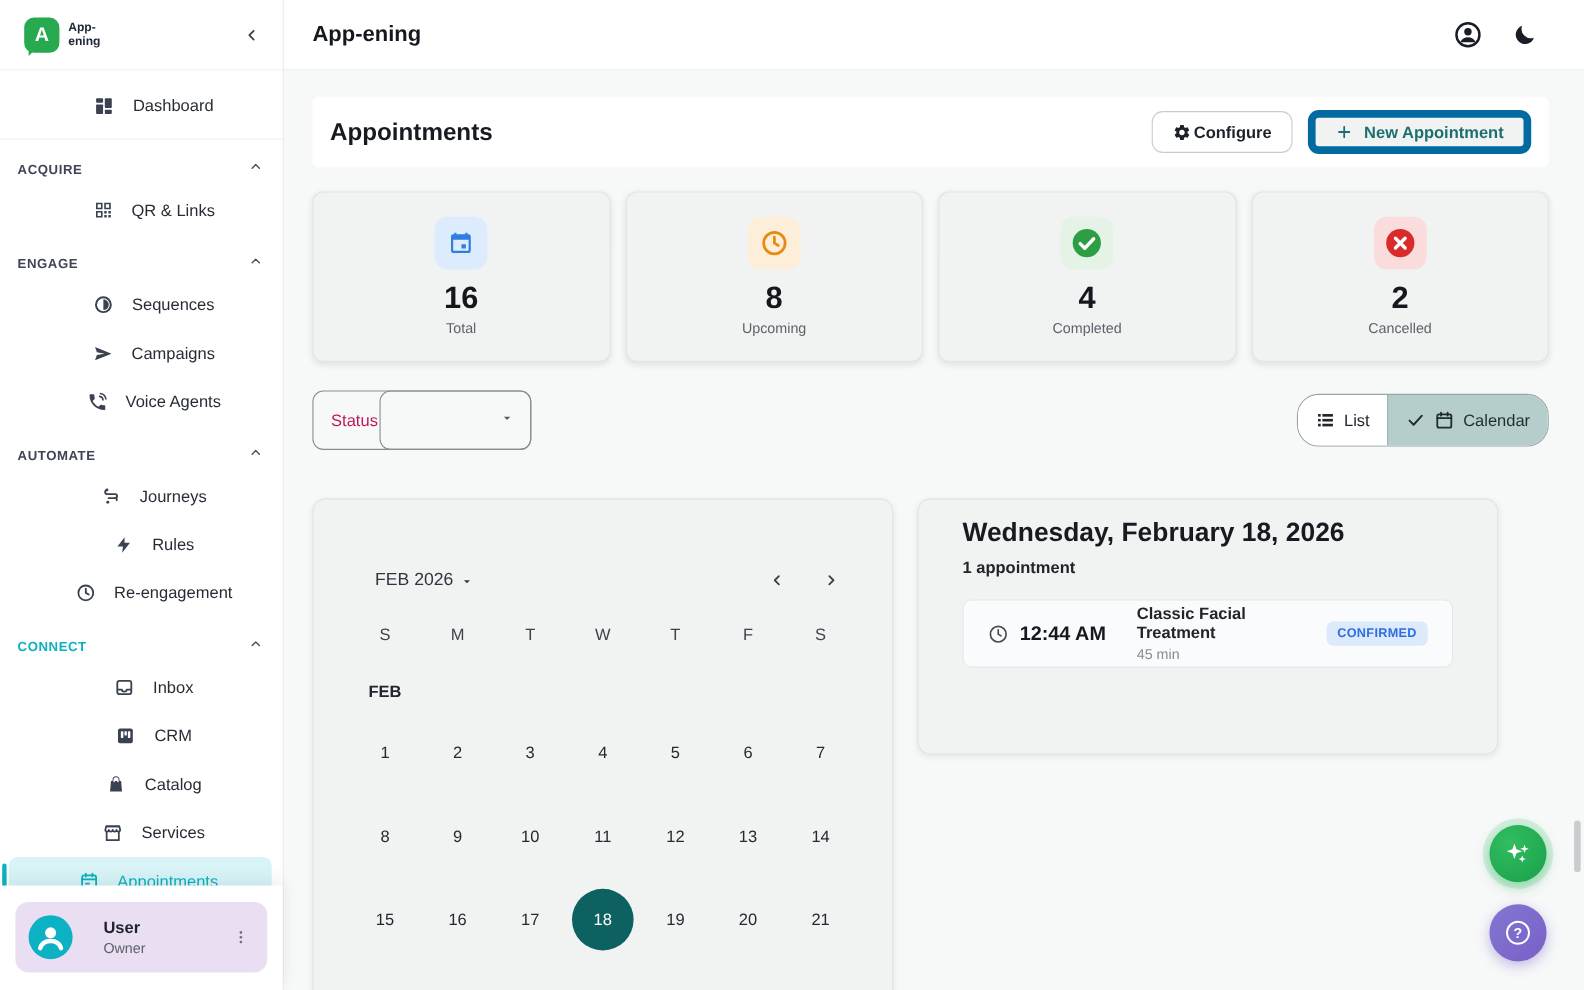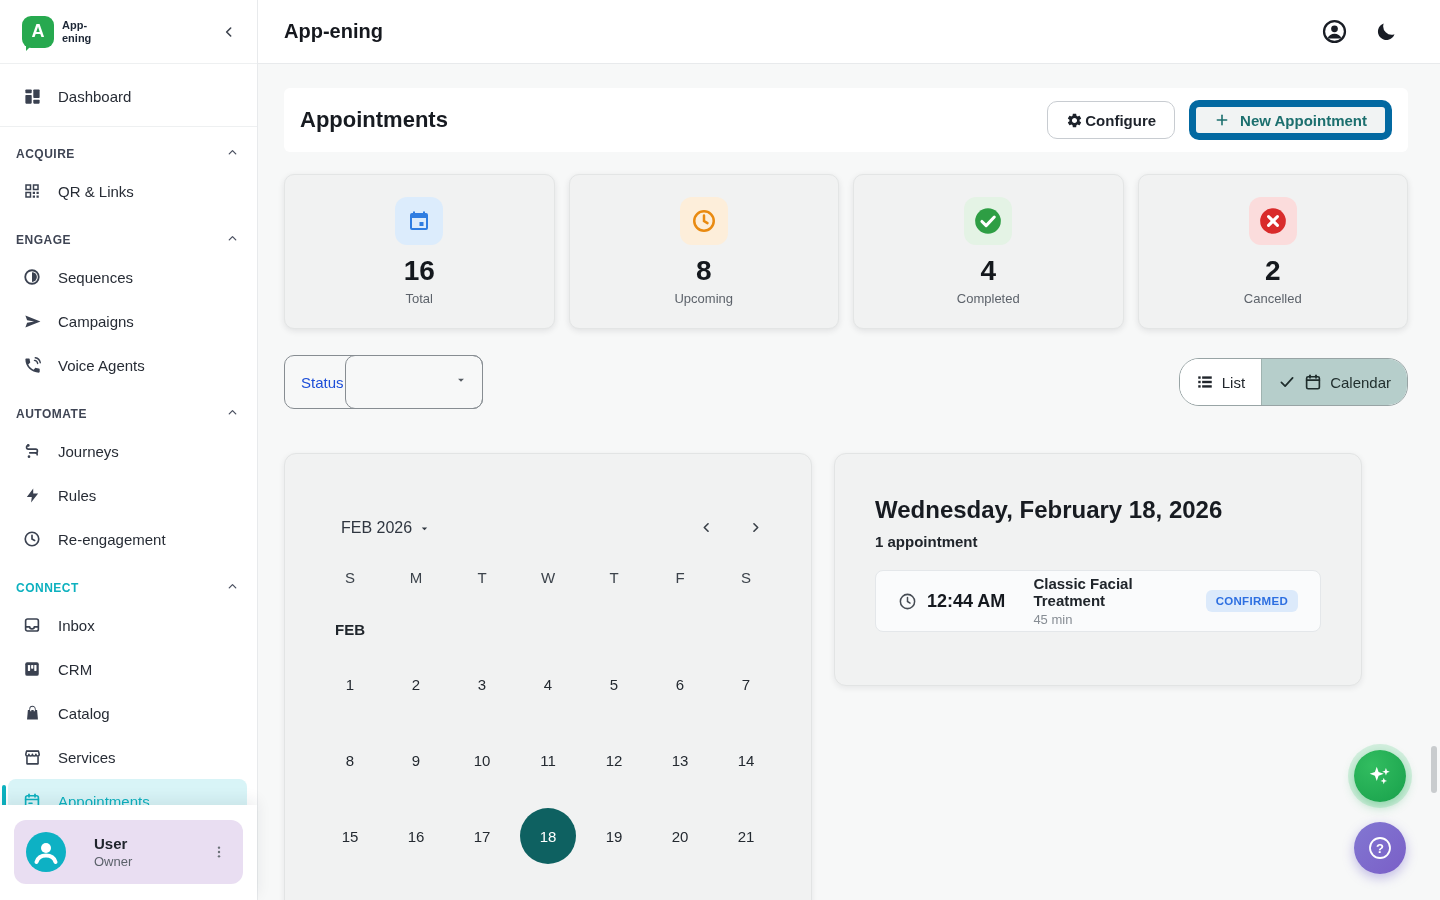--- a/index.html
+++ b/index.html
@@ -9,21 +9,21 @@
 
   
   .sidebar { width:258px; height:900px; background:#ffffff; border-right:1px solid #e8eaec; position:relative; flex:0 0 258px; }
   .side-header { height:64px; display:flex; align-items:center; justify-content:space-between; padding:0 16px 0 22px; border-bottom:1px solid #eef0f1; }
   .brand { display:flex; align-items:center; gap:8px; }
   .logo-badge { width:32px; height:32px; border-radius:9px; background:#27a94f; color:#fff; display:flex; align-items:center; justify-content:center; font-weight:bold; font-size:18px; position:relative; }
   .logo-badge:after { content:""; position:absolute; left:4px; bottom:-3px; border:5px solid transparent; border-top-color:#27a94f; border-left-color:#27a94f; }
   .brand-name { font-size:11px; font-weight:bold; color:#1d2736; line-height:1.15; }
   .collapse-btn { background:none; border:none; cursor:pointer; color:#3c424d; display:flex; padding:4px; }
   .side-nav { padding-top:10px; }
-  .nav-item { height:44px; display:flex; align-items:center; gap:16px; padding-left:22px; font-size:15px; color:#272c35; cursor:pointer; }
+  .nav-item { height:44px; display:flex; align-items:center; gap:16px; padding-left:22px; font-size:15px; color:#272c35; cursor:pointer;justify-content:center; }
   .nav-item .ic { width:20px; height:20px; color:#3a4150; flex:0 0 20px; display:flex; align-items:center; justify-content:center; }
   .nav-divider { border-top:1px solid #eef0f1; margin:8px 0 0 0; }
   .section-head { height:42px; display:flex; align-items:center; justify-content:space-between; padding:12px 18px 0 16px; cursor:pointer; }
   .section-title { font-size:12px; font-weight:bold; letter-spacing:.5px; color:#3f4554; }
   .section-head .chev { color:#4a5060; }
   .section-head.accent .section-title { color:#0db1bf; }
   .nav-item.active { margin:0 10px 0 8px; padding-left:14px; background:#d8f4f7; border-radius:8px; color:#0db1bf; position:relative; }
   .nav-item.active .ic { color:#0db1bf; }
   .nav-item.active:before { content:""; position:absolute; left:-6px; top:6px; bottom:6px; width:4px; border-radius:3px; background:#0db1bf; }
   .side-footer { position:absolute; left:0; right:0; bottom:0; background:#fff; padding:15px 14px 16px 14px; box-shadow:0 -5px 14px rgba(30,35,45,.08); }
@@ -54,21 +54,21 @@
   .stat-icon.blue { background:#dcecfc; color:#2f7de1; }
   .stat-icon.orange { background:#fdeeda; color:#e98a10; }
   .stat-icon.green { background:#e4f3e5; }
   .stat-icon.red { background:#fbdcdc; }
   .stat-value { font-size:28px; font-weight:600; color:#14181d; margin-top:10px; }
   .stat-label { font-size:13px; color:#5d636b; margin-top:4px; }
 
   .filter-row { margin-top:26px; display:flex; align-items:center; justify-content:space-between; }
   .status-select { position:relative; width:199px; height:54px; border:1px solid #878d92; border-radius:10px; display:flex; align-items:center; padding:0 14px 0 16px; cursor:pointer; background:transparent; }
   .status-select .notch { position:absolute; left:60px; top:-1px; bottom:-1px; right:-1px; border:1px solid #878d92; border-radius:10px; pointer-events:none; }
-  .status-label { font-size:15px; color:#1d4ed8; }
+  .status-label { font-size:15px; color:#be185d; }
   .status-caret { margin-left:auto; color:#565c63; position:relative; z-index:1; }
 
   .view-toggle { display:flex; height:48px; border:1px solid #98a4a5; border-radius:20px; overflow:hidden; background:#fff; }
   .seg { display:flex; align-items:center; gap:8px; padding:0 16px; font-size:15px; cursor:pointer; color:#21262c; background:#fff; border:none; font-family:inherit; }
   .seg.selected { background:#b6cecb; color:#1f2d2c; border-left:1px solid #9fb3b0; }
 
   .panels { display:flex; gap:22px; margin-top:44px; align-items:flex-start; }
   .panel { background:#f1f2f2; border:1px solid #e2e4e4; border-radius:12px; box-shadow:0 2px 6px rgba(25,30,38,.08); }
   .cal-panel { width:528px; height:560px; overflow:hidden; }
   .cal-head { margin:64px 46px 0 56px; display:flex; align-items:flex-end; justify-content:space-between; }
@@ -78,21 +78,21 @@
   .cal-grid7 { display:grid; grid-template-columns:repeat(7,66px); justify-content:center; }
   .daynames { margin-top:26px; }
   .dayname { height:28px; display:flex; align-items:center; justify-content:center; font-size:15px; color:#3c434b; }
   .feb-row { margin-top:26px; }
   .month-abbrev { height:24px; display:flex; align-items:center; justify-content:center; font-size:15px; font-weight:bold; color:#20262c; }
   .days { margin-top:10px; }
   .day { width:66px; height:66px; display:flex; align-items:center; justify-content:center; font-size:15px; color:#242a31; cursor:pointer; }
   .day .num { display:flex; align-items:center; justify-content:center; }
   .day.selected .num { width:56px; height:56px; border-radius:50%; background:#0e6161; color:#ffffff; }
 
-  .detail-panel { width:528px; height:233px; padding:42px 40px 0 40px; }
+  .detail-panel { width:528px; height:233px; padding:17px 40px 0 40px; }
   .detail-title { font-size:24px; font-weight:600; color:#171b21; }
   .detail-count { font-size:15px; font-weight:bold; color:#20252b; margin-top:9px; }
   .appt-row { margin-top:20px; height:62px; background:#fafbfc; border:1px solid #e4e7ea; border-radius:8px; display:flex; align-items:center; padding:0 22px; cursor:pointer; }
   .appt-clock { color:#454b53; display:flex; }
   .appt-time { font-size:18px; font-weight:bold; color:#15191f; margin-left:10px; white-space:nowrap; }
   .appt-info { margin-left:28px; }
   .appt-service { font-size:15px; font-weight:600; color:#20252b; }
   .appt-duration { font-size:13px; color:#878d94; margin-top:3px; }
   .appt-badge { margin-left:auto; background:#dceafb; color:#2d6fe1; font-size:11.5px; font-weight:bold; letter-spacing:.3px; padding:5px 10px; border-radius:6px; }
 

